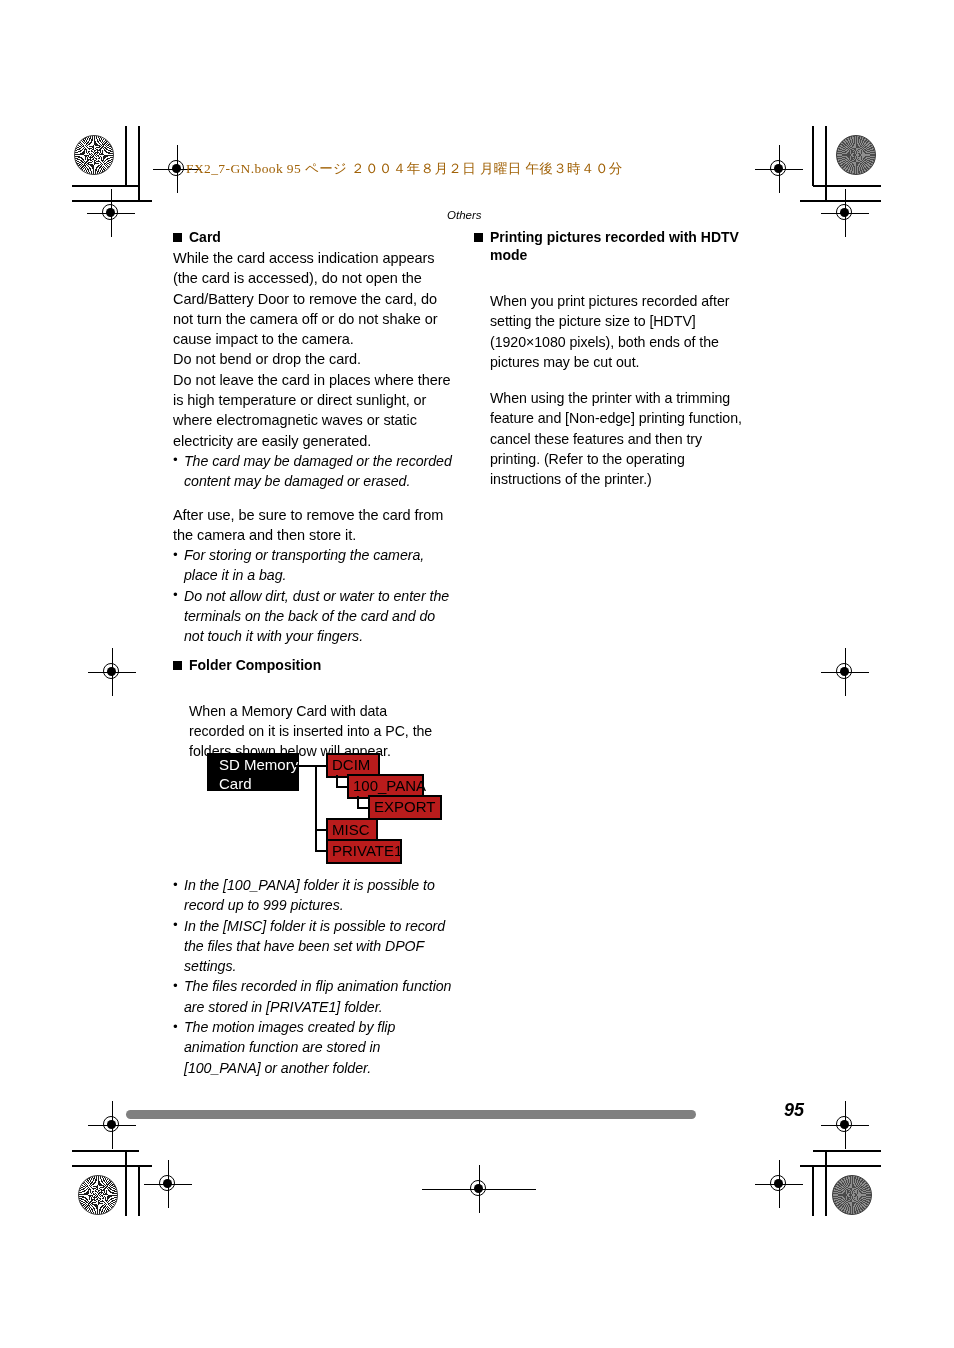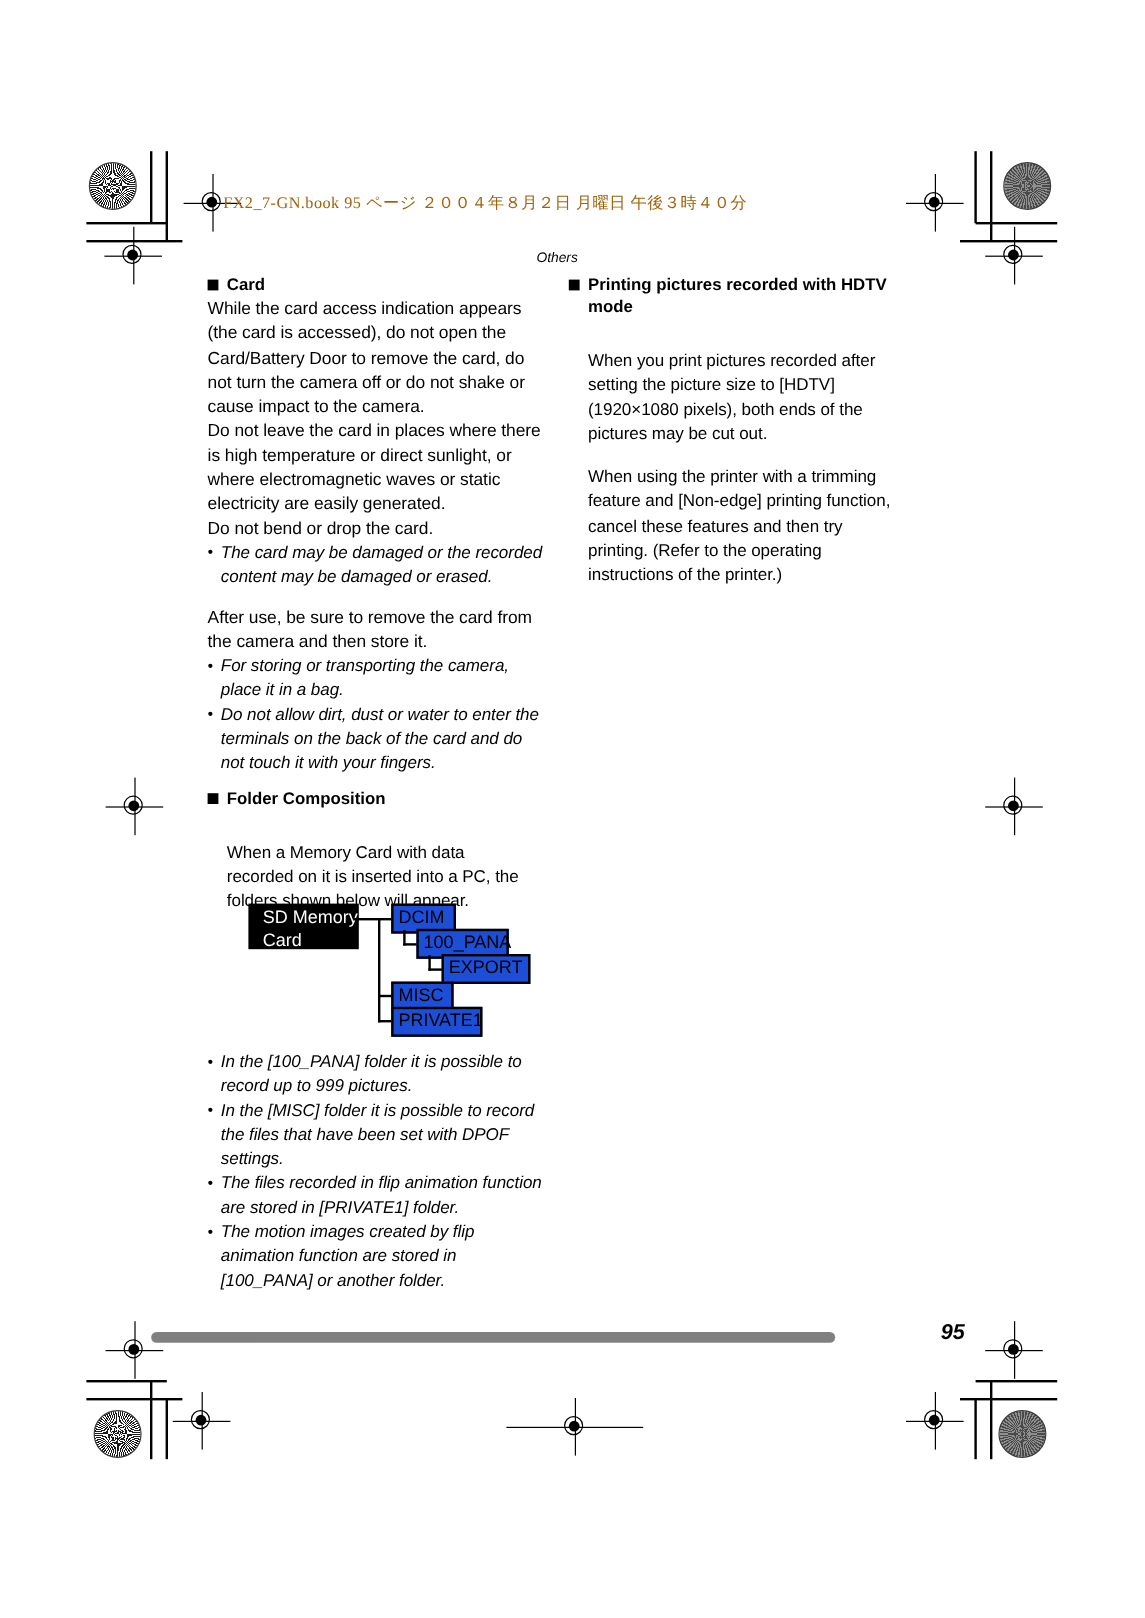--- a/index.html
+++ b/index.html
@@ -81,21 +81,21 @@
     font-size:14.2px;line-height:20.3px;letter-spacing:-.05px;font-style:italic;
   }
   ul.bul li::before{
     content:"\2022";position:absolute;left:0;top:-0.5px;font-size:13px;
   }
 
   
   .tree{position:absolute;left:207px;top:753px;width:230px;height:108px;}
   .node{
     position:absolute;box-sizing:border-box;
-    border:2px solid #000;background:#1d4ed8;color:#000;
+    border:2px solid #000;background:#b91c1c;color:#000;
     font-size:15px;line-height:18px;padding:1px 4px 2px 4px;
     white-space:nowrap;
   }
   .node.root{
     background:#000;color:#fff;border:none;
     padding:3px 6px 4px 5px;font-size:15px;line-height:18.5px;
   }
   .ln{position:absolute;background:#000;}
 
   
@@ -208,22 +208,22 @@
 <div class="running-head">Others</div>
 
 <div class="col col-left">
 
   <div class="sec-head">
     <span class="sq"></span>
     <span class="sq-txt">Card</span>
   </div>
 
   <p class="bold-para">While the card access indication appears (the card is accessed), do not open the Card/Battery Door to remove the card, do not turn the camera off or do not shake or cause impact to the camera.</p>
+  <p class="bold-para">Do not bend or drop the card.</p>
   <p class="bold-para">Do not leave the card in places where there is high temperature or direct sunlight, or where electromagnetic waves or static electricity are easily generated.</p>
-  <p class="bold-para">Do not bend or drop the card.</p>
 
   <ul class="bul">
     <li>The card may be damaged or the recorded content may be damaged or erased.</li>
   </ul>
 
   <div class="gap-md"></div>
 
   <p class="bold-para">After use, be sure to remove the card from the camera and then store it.</p>
 
   <ul class="bul">

